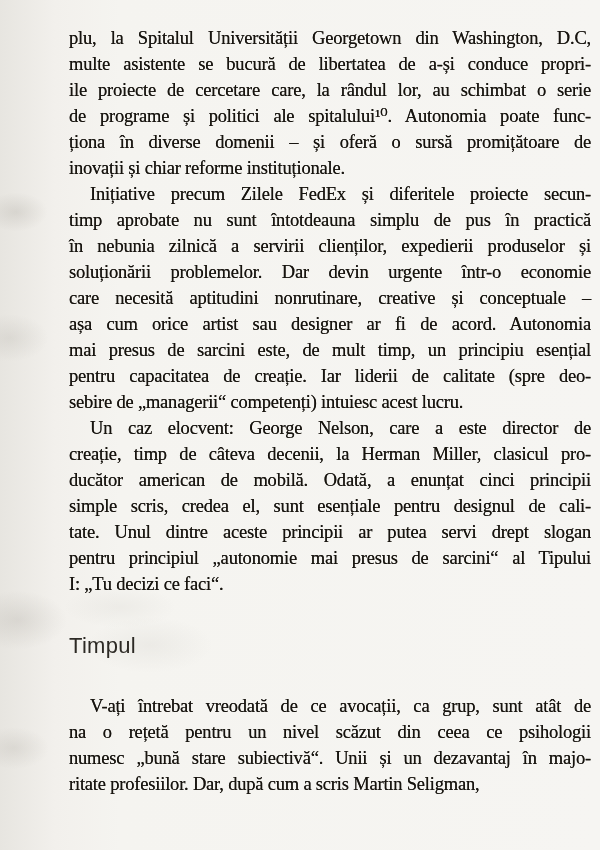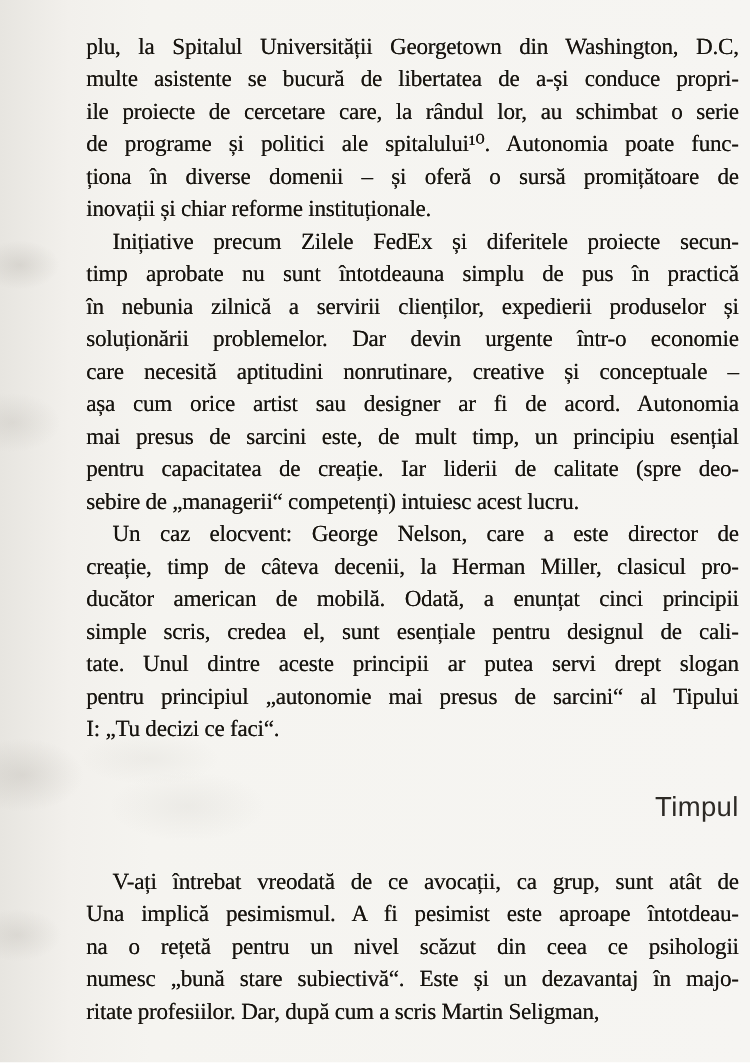--- a/index.html
+++ b/index.html
@@ -47,21 +47,20 @@
   }
   .heading {
     margin: 36px 0 34px 0;
     font-family: "Liberation Sans", "DejaVu Sans", sans-serif;
     font-size: 22px;
     font-weight: 400;
     line-height: 26px;
     letter-spacing: 0.3px;
     color: #2d2a25;
     text-shadow: none;
-    text-align: right;
   }
 </style>
 </head>
 <body>
 
 <div class="page">
   <article class="textblock">
 
     <section class="para">
       <div class="line">plu, la Spitalul Universității Georgetown din Washington, D.C,</div>
@@ -91,20 +90,19 @@
       <div class="line">simple scris, credea el, sunt esențiale pentru designul de cali-</div>
       <div class="line">tate. Unul dintre aceste principii ar putea servi drept slogan</div>
       <div class="line">pentru principiul „autonomie mai presus de sarcini“ al Tipului</div>
       <div class="line last">I: „Tu decizi ce faci“.</div>
     </section>
 
     <h2 class="heading">Timpul</h2>
 
     <section class="para indent">
       <div class="line">V-ați întrebat vreodată de ce avocații, ca grup, sunt atât de</div>
-      <div class="line">Una implică pesimismul. A fi pesimist este aproape întotdeau-</div>
       <div class="line">na o rețetă pentru un nivel scăzut din ceea ce psihologii</div>
-      <div class="line">numesc „bună stare subiectivă“. Este și un dezavantaj în majo-</div>
+      <div class="line">numesc „bună stare subiectivă“. Unii și un dezavantaj în majo-</div>
       <div class="line last">ritate profesiilor. Dar, după cum a scris Martin Seligman,</div>
     </section>
 
   </article>
 </div>
 
 </body></html>

